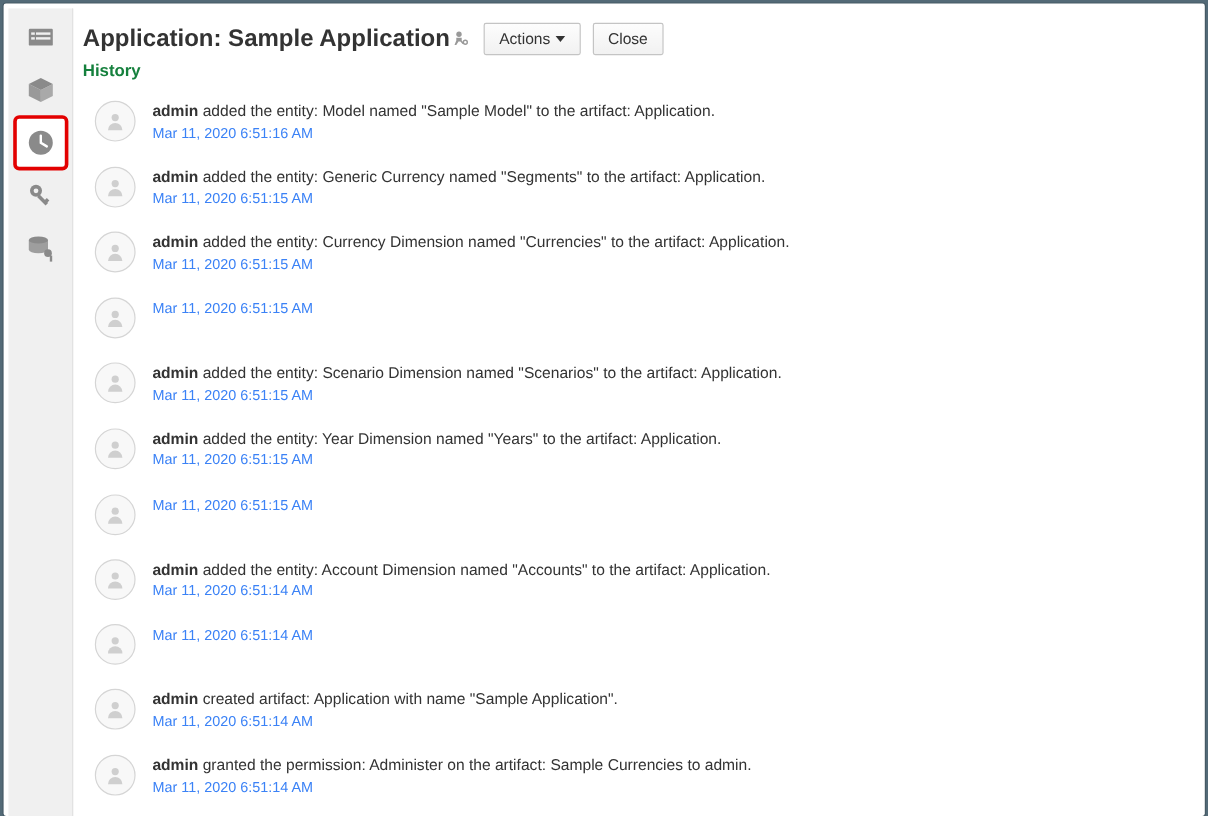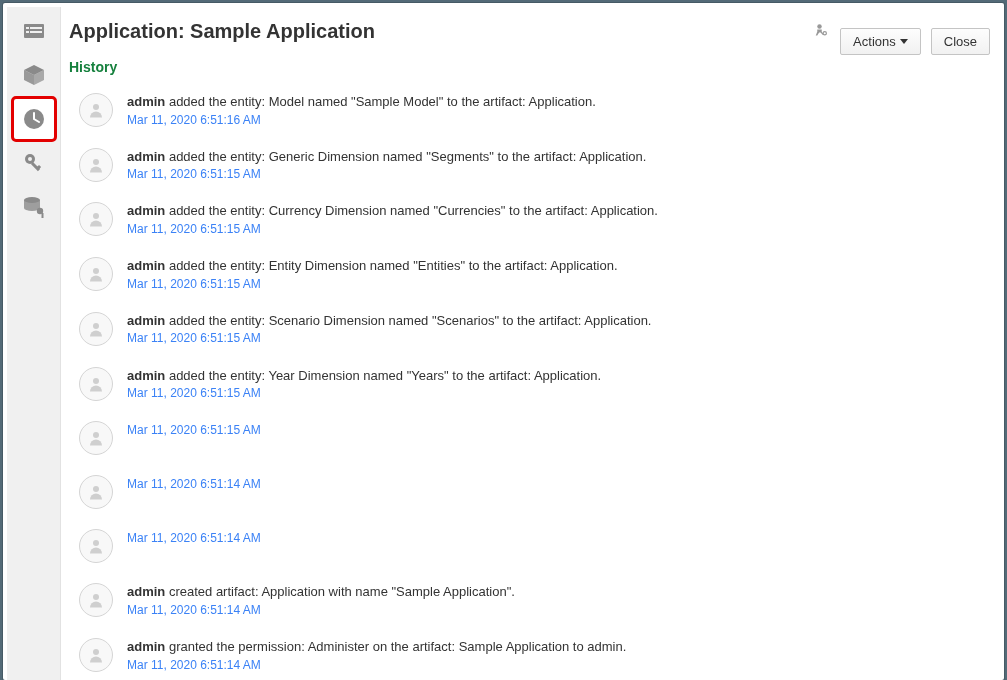--- a/index.html
+++ b/index.html
@@ -1,22 +1,22 @@
 <!DOCTYPE html>
 <html><head>
 <meta charset="utf-8">
 <style>
   * { box-sizing: border-box; margin: 0; padding: 0; }
   html, body { width: 1007px; height: 680px; font-family: Arial, Helvetica, sans-serif; background:#536a77; overflow:hidden; }
   .frame { position:absolute; top:3px; left:3px; right:3px; bottom:0; background:#fff; border-radius:2px; box-shadow:0 0 0 1px rgba(0,0,0,.15); overflow:hidden; }
-  .header-row { display:flex; align-items:center; justify-content:space-between; padding:4px 14px 4px 66px; }
+  .header-row { display:flex; align-items:center; padding:16px 14px 4px 66px; }
   .title { font-size:20px; font-weight:bold; color:#333; }
   .header-right { display:flex; align-items:center; gap:10px; }
   .accessibility-icon { width:18px; height:18px; color:#888; }
-  .btn { border:1px solid #c4c4c4; background: linear-gradient(#fdfdfd,#f1f1f1); color:#333; font-size:13px; padding:5px 12px; border-radius:2px; cursor:pointer; display:flex; align-items:center; gap:4px;margin-top:21px; }
+  .btn { border:1px solid #c4c4c4; background: linear-gradient(#fdfdfd,#f1f1f1); color:#333; font-size:13px; padding:5px 12px; border-radius:2px; cursor:pointer; display:flex; align-items:center; gap:4px; }
   .btn .caret { display:inline-block; width:0; height:0; border-left:4px solid transparent; border-right:4px solid transparent; border-top:5px solid #333; }
   .sub-header { padding:0 0 6px 66px; font-size:14px; font-weight:bold; color:#15803d; }
   .sidebar { width:54px; background:#f0f0f0; border-right:1px solid #e2e2e2; padding-top:4px; display:flex; flex-direction:column; align-items:center; gap:4px; position:absolute; top:4px; left:4px; bottom:0; }
   .side-item { width:40px; height:40px; display:flex; align-items:center; justify-content:center; border-radius:2px; cursor:pointer; }
   .side-item svg { width:24px; height:24px; fill:#8a8a8a; }
   .side-item.selected { outline:3px solid #e30000; outline-offset:0px; background:#fff; }
   .content { margin-left:58px; padding:4px 12px 4px 10px; overflow:auto; height:calc(680px - 58px); }
   .entry { display:flex; gap:14px; padding:8px 4px 12px 8px; }
   .avatar { width:34px; height:34px; flex:0 0 34px; border-radius:50%; border:1px solid #d5d5d5; background:#f8f8f8; display:flex; align-items:center; justify-content:center; }
   .avatar svg { width:18px; height:18px; fill:#cfcfcf; }
@@ -105,21 +105,21 @@
         </div>
       </div>
       <div class="entry">
         <div class="avatar">
           <svg viewBox="0 0 24 24">
             <circle cx="12" cy="8" r="4"></circle>
             <path d="M4 22 a8 8 0 0 1 16 0 z"></path>
           </svg>
         </div>
         <div class="entry-text">
-          <div class="msg"><b>admin</b><span> added the entity: Generic Dimension named "Segments" to the artifact: Application.</span></div>
+          <div class="msg"><b>admin</b><span> added the entity: Generic Currency named "Segments" to the artifact: Application.</span></div>
           <div class="ts">Mar 11, 2020 6:51:15 AM</div>
         </div>
       </div>
       <div class="entry">
         <div class="avatar">
           <svg viewBox="0 0 24 24">
             <circle cx="12" cy="8" r="4"></circle>
             <path d="M4 22 a8 8 0 0 1 16 0 z"></path>
           </svg>
         </div>
@@ -129,21 +129,20 @@
         </div>
       </div>
       <div class="entry">
         <div class="avatar">
           <svg viewBox="0 0 24 24">
             <circle cx="12" cy="8" r="4"></circle>
             <path d="M4 22 a8 8 0 0 1 16 0 z"></path>
           </svg>
         </div>
         <div class="entry-text">
-          <div class="msg"><b>admin</b><span> added the entity: Entity Dimension named "Entities" to the artifact: Application.</span></div>
           <div class="ts">Mar 11, 2020 6:51:15 AM</div>
         </div>
       </div>
       <div class="entry">
         <div class="avatar">
           <svg viewBox="0 0 24 24">
             <circle cx="12" cy="8" r="4"></circle>
             <path d="M4 22 a8 8 0 0 1 16 0 z"></path>
           </svg>
         </div>
@@ -176,20 +175,21 @@
         </div>
       </div>
       <div class="entry">
         <div class="avatar">
           <svg viewBox="0 0 24 24">
             <circle cx="12" cy="8" r="4"></circle>
             <path d="M4 22 a8 8 0 0 1 16 0 z"></path>
           </svg>
         </div>
         <div class="entry-text">
+          <div class="msg"><b>admin</b><span> added the entity: Account Dimension named "Accounts" to the artifact: Application.</span></div>
           <div class="ts">Mar 11, 2020 6:51:14 AM</div>
         </div>
       </div>
       <div class="entry">
         <div class="avatar">
           <svg viewBox="0 0 24 24">
             <circle cx="12" cy="8" r="4"></circle>
             <path d="M4 22 a8 8 0 0 1 16 0 z"></path>
           </svg>
         </div>
@@ -210,18 +210,18 @@
         </div>
       </div>
       <div class="entry">
         <div class="avatar">
           <svg viewBox="0 0 24 24">
             <circle cx="12" cy="8" r="4"></circle>
             <path d="M4 22 a8 8 0 0 1 16 0 z"></path>
           </svg>
         </div>
         <div class="entry-text">
-          <div class="msg"><b>admin</b><span> granted the permission: Administer on the artifact: Sample Application to admin.</span></div>
+          <div class="msg"><b>admin</b><span> granted the permission: Administer on the artifact: Sample Currencies to admin.</span></div>
           <div class="ts">Mar 11, 2020 6:51:14 AM</div>
         </div>
       </div>
     </div>
 </div>
 
 </body></html>

